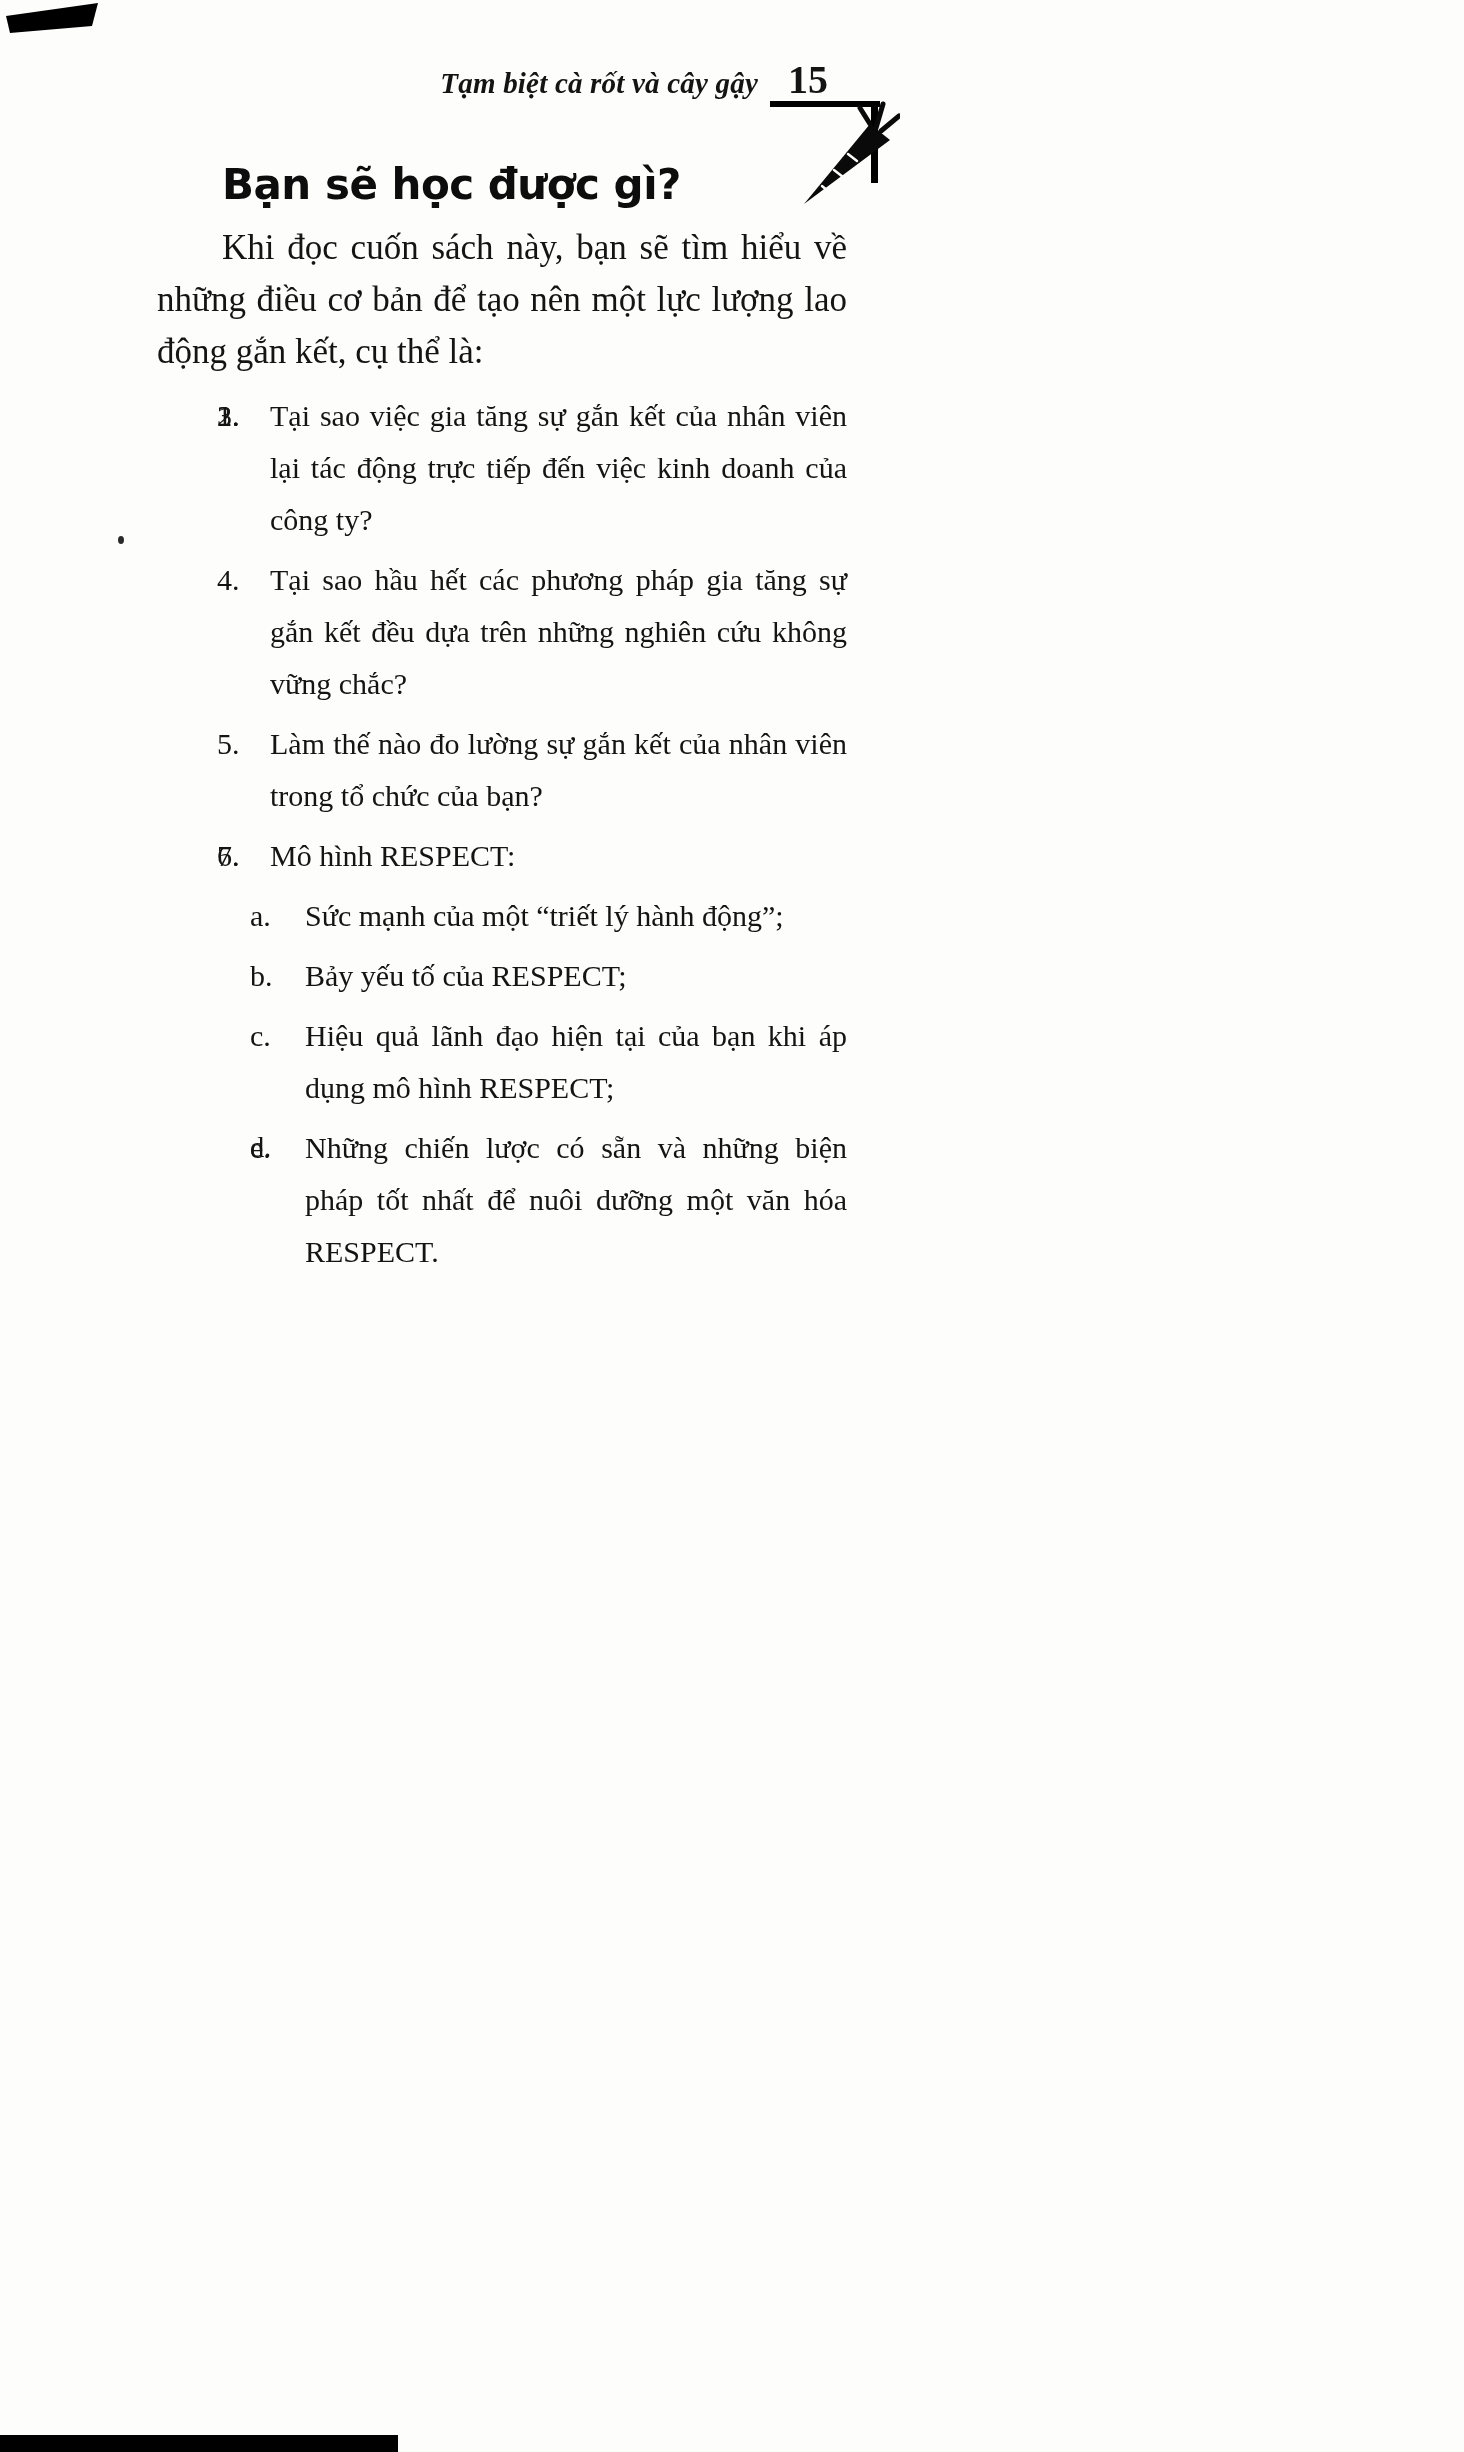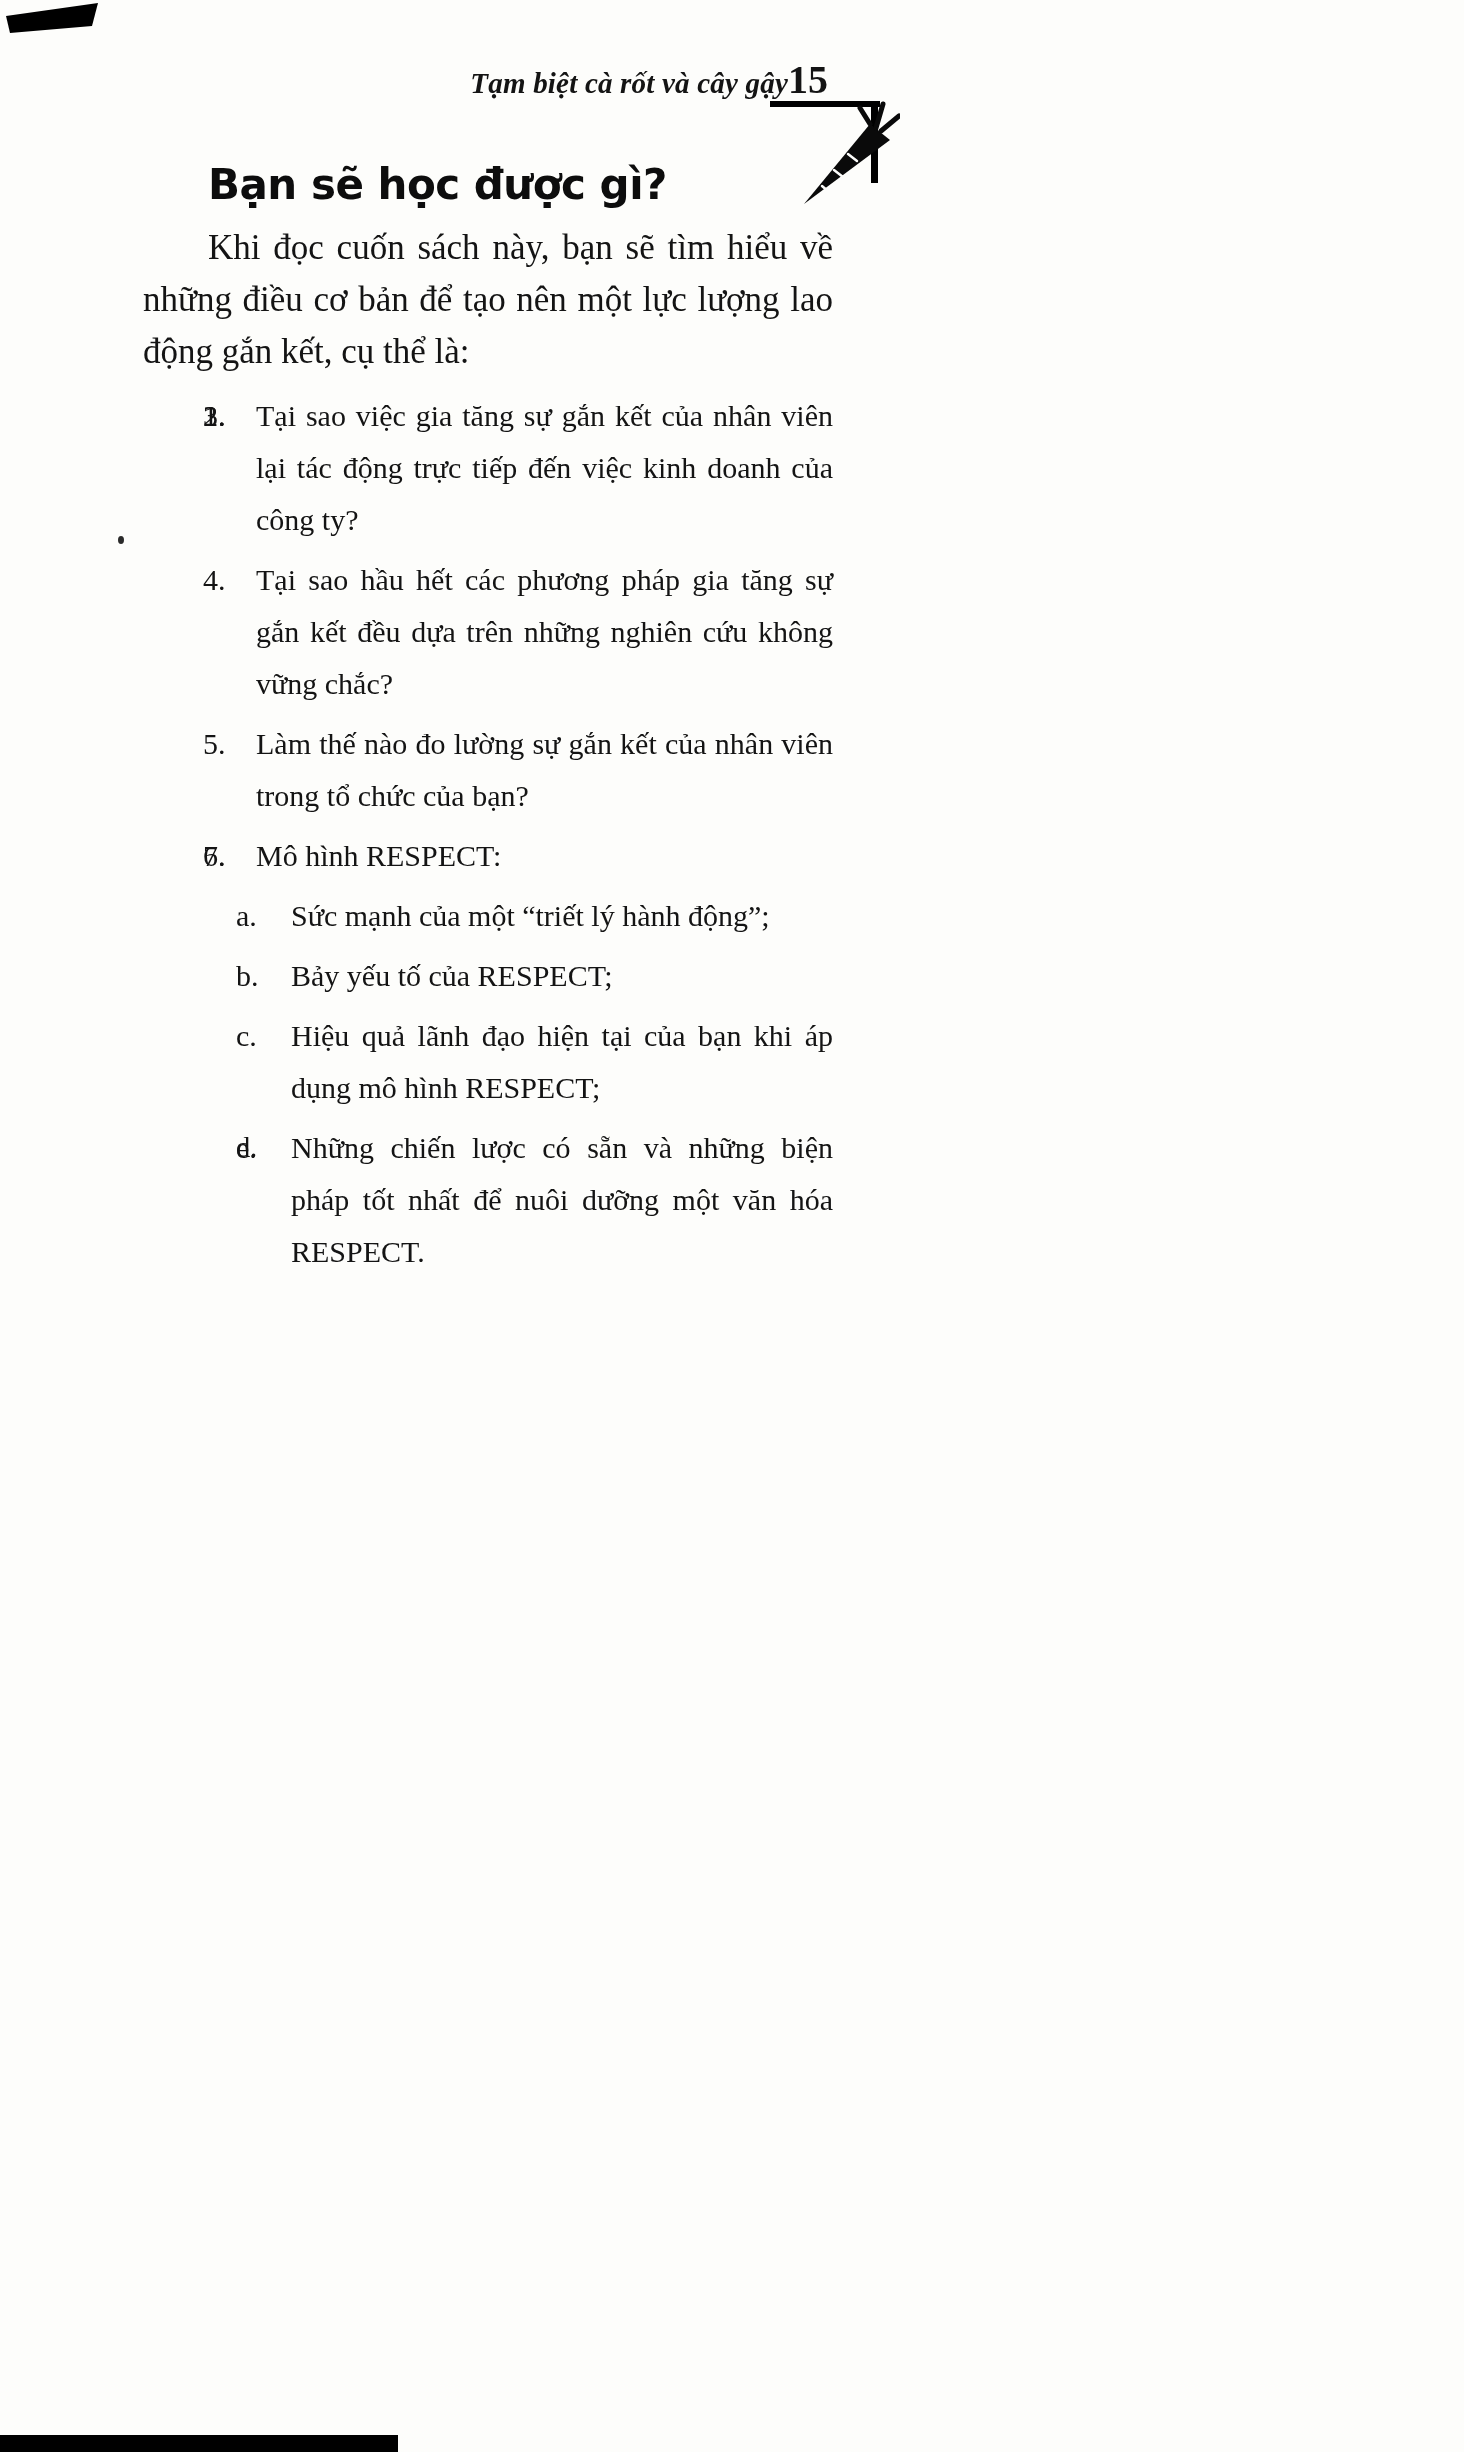--- a/index.html
+++ b/index.html
@@ -21,41 +21,41 @@
     width: 398px; height: 17px; background: #000;
   }
   .margin-speck {
     position: absolute; left: 118px; top: 536px;
     width: 6px; height: 8px; border-radius: 50%; background: #2a2a2a;
   }
 
   
   .running-head {
     position: absolute; top: 56px; left: 140px; width: 688px;
-    display: flex; justify-content: flex-end; align-items: baseline; 
+    display: flex; justify-content: flex-end; align-items: baseline; gap: 30px;
   }
   .running-title {
     font-style: italic; font-weight: 700; font-size: 29px; letter-spacing: 0.2px;
   }
   .page-number { font-weight: 700; font-size: 40px; }
 
   
   .corner-rule-h {
     position: absolute; left: 770px; top: 101px;
     width: 110px; height: 6px; background: #000;
   }
   .corner-rule-v {
     position: absolute; left: 871px; top: 101px;
     width: 7px; height: 82px; background: #000;
   }
   .carrot { position: absolute; left: 796px; top: 96px; }
 
   
   .content {
-    position: absolute; left: 143px; top: 162px; width: 690px;
+    position: absolute; left: 157px; top: 162px; width: 690px;
   }
   .heading {
     margin: 0 0 14px 65px;
     font-family: "DejaVu Sans", "Liberation Sans", sans-serif;
     font-weight: 700;
     font-size: 42px;
     line-height: 1.1;
     letter-spacing: -0.5px;
     color: #0d0d0d;
   }

